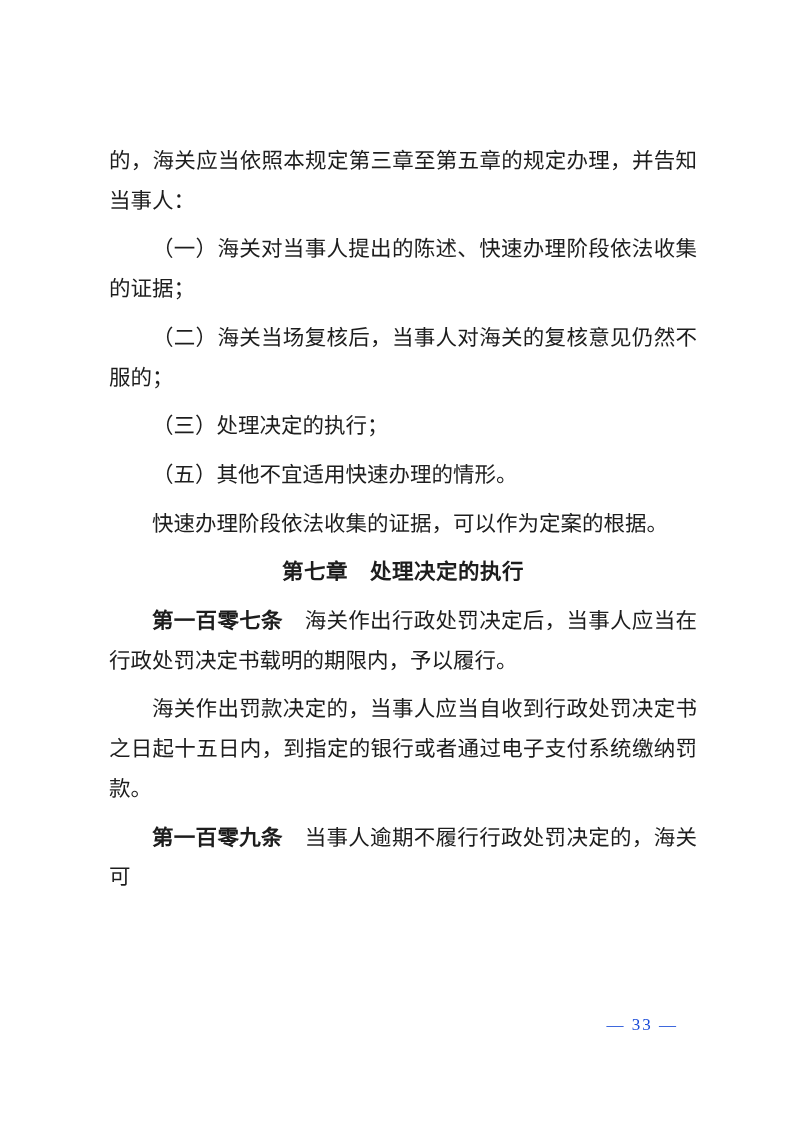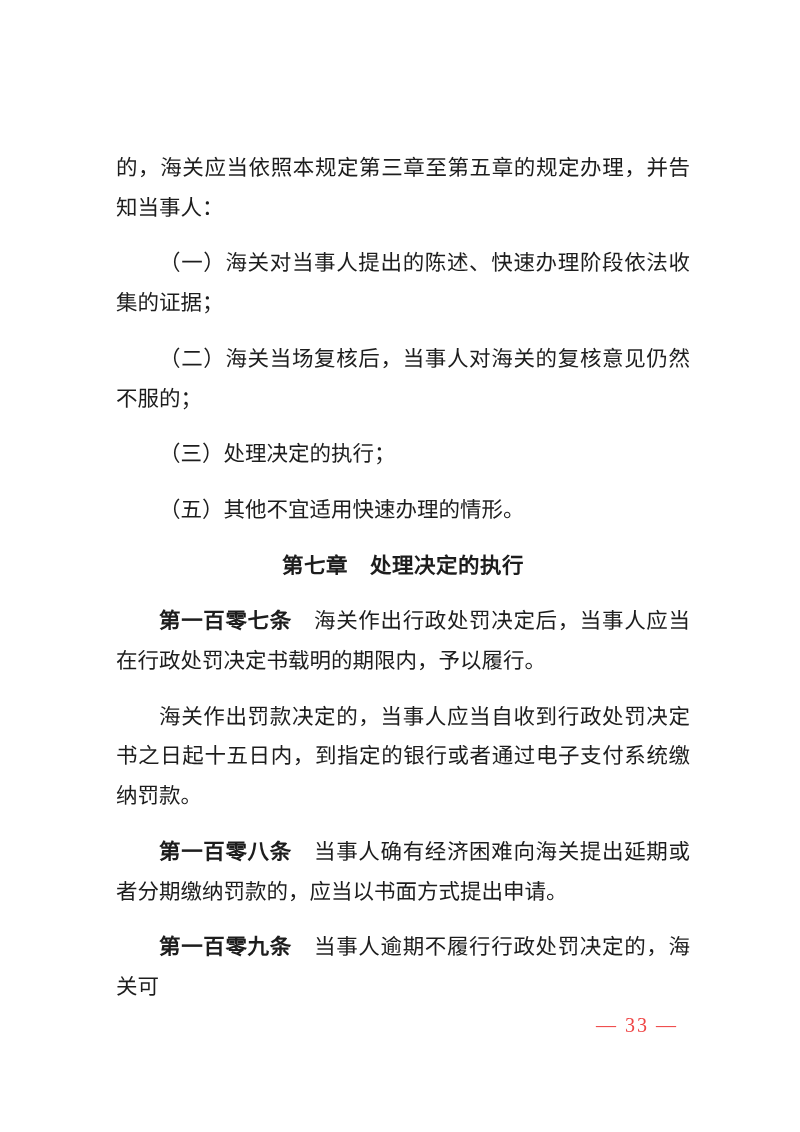--- a/index.html
+++ b/index.html
@@ -20,21 +20,21 @@
     position: absolute;
     left: 100px;
     top: 133px;
     width: 606px;
     font-size: 21.5px;
     line-height: 39.7px;
     text-align: justify;
     text-justify: inter-ideograph;
   }
   .para {
-    margin: 16px;
+    margin: 9px;
     padding: 0;
     text-indent: 2em;
   }
   .noindent {
     text-indent: 0;
   }
   .chapter {
     margin: 4px;
     padding: 0;
     font-size: 21.5px;
@@ -45,48 +45,48 @@
     font-family: "Liberation Sans", sans-serif;
     letter-spacing: 0.5px;
   }
   .lead {
     font-weight: bold;
   }
   .page-number {
     position: absolute;
     top: 1013px;
     right: 122px;
-    font-size: 20px;
+    font-size: 17px;
     line-height: 24px;
     letter-spacing: 2px;
-    color: #ef4444;
+    color: #1d4ed8;
     white-space: pre;
   }
 </style>
 </head>
 <body>
 
 <div class="page">
   <div class="content">
 
     <p class="para noindent">的，海关应当依照本规定第三章至第五章的规定办理，并告知当事人：</p>
 
     <p class="para">（一）海关对当事人提出的陈述、快速办理阶段依法收集的证据；</p>
     <p class="para">（二）海关当场复核后，当事人对海关的复核意见仍然不服的；</p>
     <p class="para">（三）处理决定的执行；</p>
     <p class="para">（五）其他不宜适用快速办理的情形。</p>
 
+    <p class="para">快速办理阶段依法收集的证据，可以作为定案的根据。</p>
 
     <h2 class="chapter">第七章　处理决定的执行</h2>
 
     <p class="para"><b class="lead">第一百零七条</b><span>　海关作出行政处罚决定后，当事人应当在行政处罚决定书载明的期限内，予以履行。</span></p>
 
     <p class="para">海关作出罚款决定的，当事人应当自收到行政处罚决定书之日起十五日内，到指定的银行或者通过电子支付系统缴纳罚款。</p>
 
-    <p class="para"><b class="lead">第一百零八条</b><span>　当事人确有经济困难向海关提出延期或者分期缴纳罚款的，应当以书面方式提出申请。</span></p>
 
 
     <p class="para"><b class="lead">第一百零九条</b><span>　当事人逾期不履行行政处罚决定的，海关可</span></p>
 
   </div>
 
   <div class="page-number">— 33 —</div>
 </div>
 
 </body></html>

